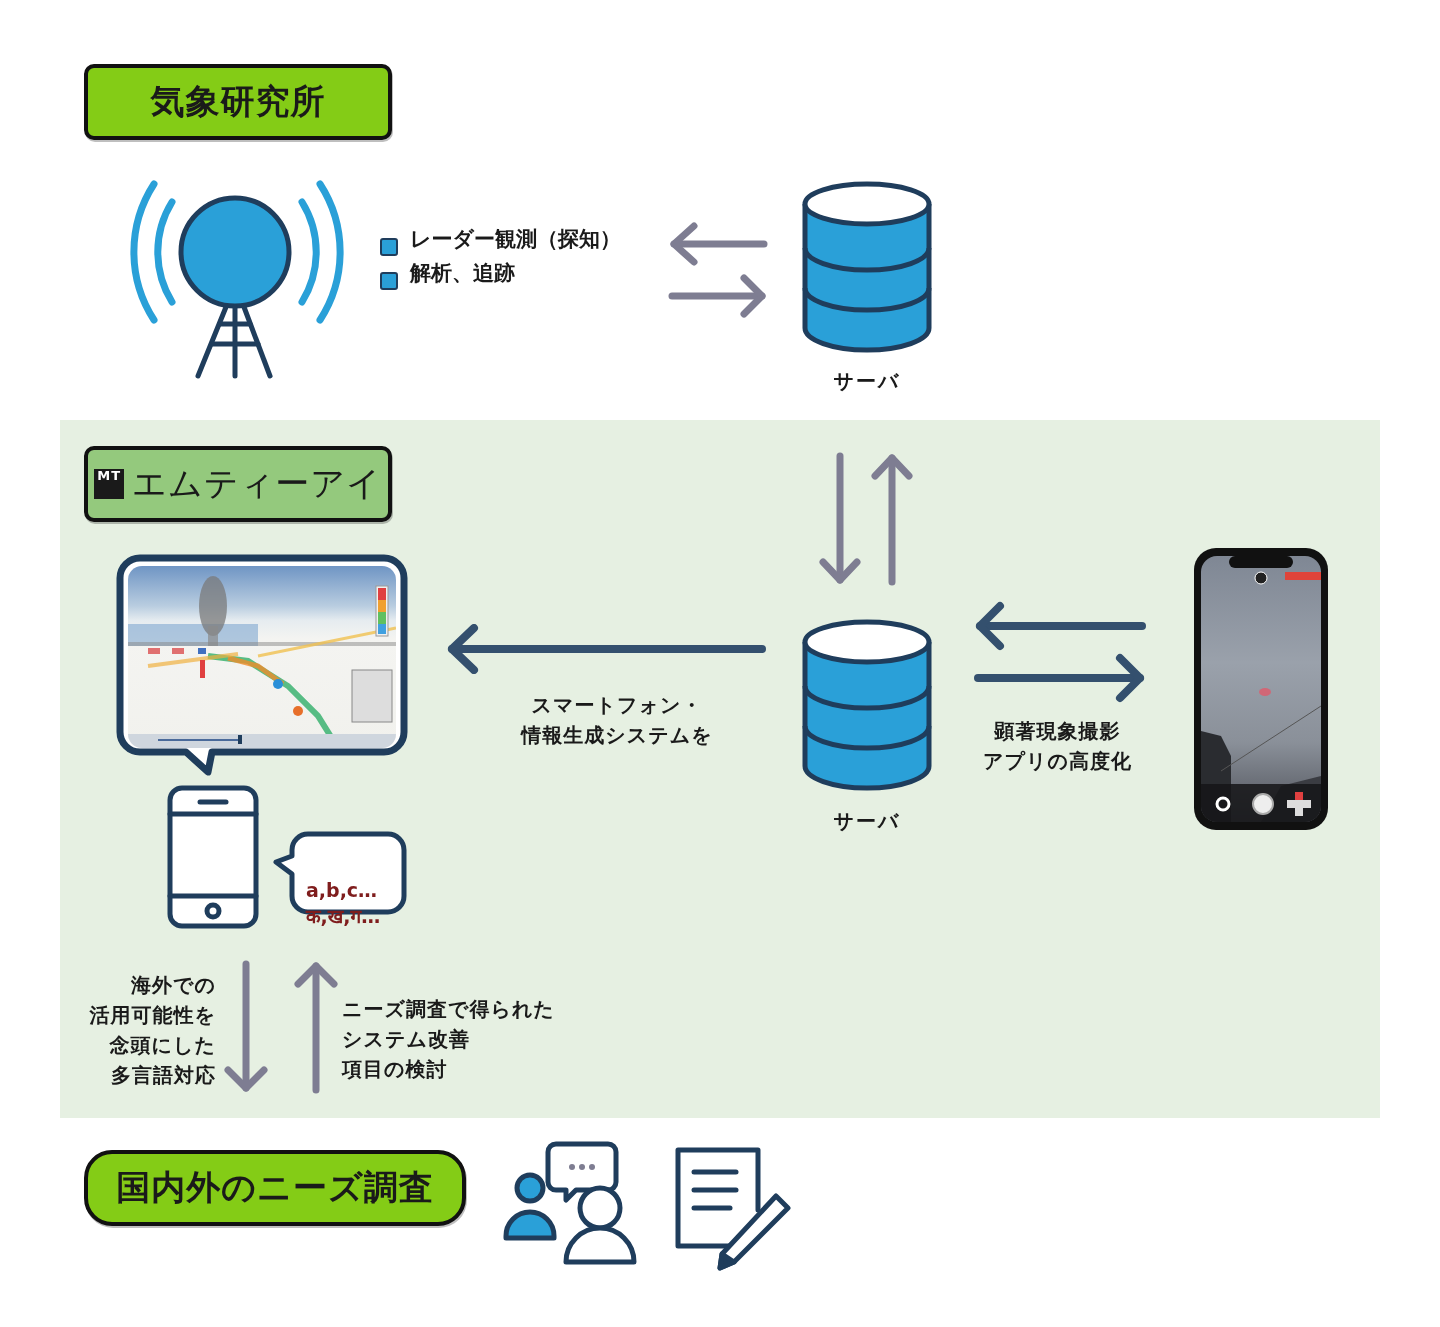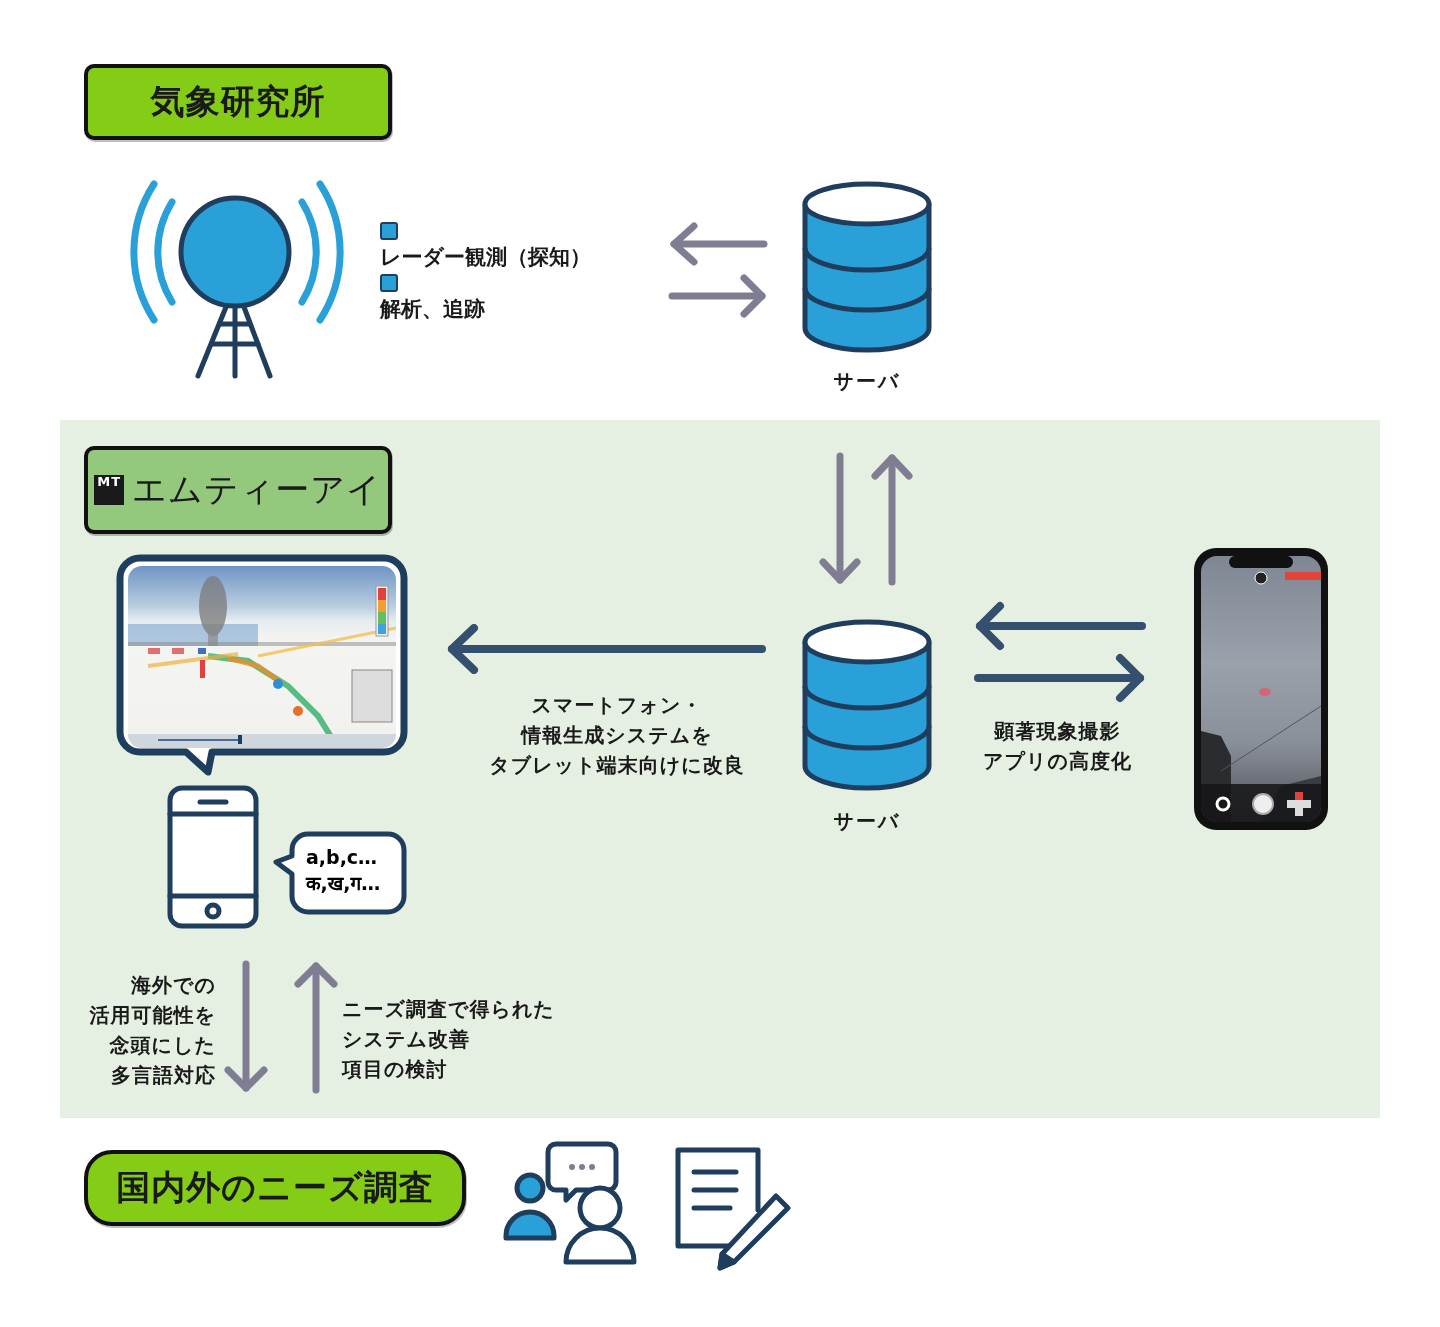--- a/index.html
+++ b/index.html
@@ -18,34 +18,34 @@
     border: 4px solid #111;
     border-radius: 10px;
     box-sizing: border-box;
     display: flex; align-items: center; justify-content: center;
     font-weight: bold; font-size: 34px; letter-spacing: 1px;
     box-shadow: 1px 2px 0 rgba(0,0,0,0.25);
   }
   .yellow { background: #84cc16; }
   .green { background: #94c97d; }
   .bullets { left: 380px; top: 222px; font-weight: bold; font-size: 21px; line-height: 34px; }
-  .bullet-row { display: flex; align-items: flex-start; flex-direction: column; }
+  .bullet-row { display: flex; align-items: flex-end; }
   .bullet-sq {
     width: 14px; height: 14px; background: #2aa0d8; border: 2.5px solid #1f3d5c;
     border-radius: 3px; margin-right: 12px; display: inline-block;
   }
   .caption { font-weight: bold; font-size: 20px; line-height: 30px; text-align: center; letter-spacing: 1px; }
   .server-label { font-weight: bold; font-size: 20px; letter-spacing: 2px; text-align: center; width: 130px; }
   .mt-logo {
     display: inline-flex; flex-direction: column; align-items: center; justify-content: flex-start;
     width: 30px; height: 30px; background: #1a1a1a; color: #fff;
     font-size: 13px; font-weight: bold; line-height: 14px; margin-right: 8px;
   }
   .lang-bubble {
-    font-weight: bold; font-size: 19px; color: #000000; line-height: 26px; text-align: left;
+    font-weight: bold; font-size: 19px; color: #7f1d1d; line-height: 26px; text-align: left; margin-top: 33px;
   }
   .map-screen {
     left: 128px; top: 566px; width: 268px; height: 182px; border-radius: 14px; overflow: hidden;
     background: linear-gradient(#6f95c4 0%, #b9cde0 22%, #e6ecf0 30%, #f4f4f1 40%, #f1f1ed 100%);
   }
   .phone-screen {
     left: 1201px; top: 556px; width: 120px; height: 266px; border-radius: 16px; overflow: hidden;
     background: linear-gradient(#7f8794 0%, #9aa1ab 40%, #8a9099 70%, #4d5058 100%);
   }
 </style>
@@ -107,21 +107,21 @@
 
 <svg class="abs" style="left:815px;top:446px;" width="100" height="145" viewBox="0 0 100 145">
   <g stroke="#7e7d92" stroke-width="7" stroke-linecap="round" stroke-linejoin="round" fill="none">
     <line x1="25" y1="10" x2="25" y2="134"></line>
     <polyline points="8,116 25,134 42,116"></polyline>
     <line x1="77" y1="12" x2="77" y2="136"></line>
     <polyline points="60,30 77,12 94,30"></polyline>
   </g>
 </svg>
 
-<div class="abs label-box green" style="left:84px;top:446px;width:308px;height:88px;font-weight:normal;">
+<div class="abs label-box green" style="left:84px;top:446px;width:308px;height:76px;font-weight:normal;">
   <span class="mt-logo">
     <span>MT</span>
   </span>
   <span>エムティーアイ</span>
 </div>
 
 <svg class="abs" style="left:116px;top:554px;" width="292" height="222" viewBox="0 0 292 222">
   <path d="M24 4 H268 A20 20 0 0 1 288 24 V178 A20 20 0 0 1 268 198 H96 L92 218 L70 198 H24 A20 20 0 0 1 4 178 V24 A20 20 0 0 1 24 4 Z" fill="#ffffff" stroke="#1f3d5c" stroke-width="7" stroke-linejoin="round"></path>
 </svg>
 <div class="abs map-screen">
@@ -155,21 +155,20 @@
 <svg class="abs" style="left:440px;top:624px;" width="335" height="50" viewBox="0 0 335 50">
   <g stroke="#34506e" stroke-width="8" stroke-linecap="round" stroke-linejoin="round" fill="none">
     <line x1="12" y1="25" x2="322" y2="25"></line>
     <polyline points="34,4 12,25 34,46"></polyline>
   </g>
 </svg>
 
 <div class="abs caption" style="left:462px;top:690px;width:310px;">
   <div>スマートフォン・</div>
   <div>情報生成システムを</div>
-  <div>タブレット端末向けに改良</div>
 </div>
 
 <svg class="abs" style="left:800px;top:618px;" width="135" height="178" viewBox="0 0 135 178">
   <g stroke="#1f3d5c" stroke-width="5">
     <path d="M5 24 L5 148 A62 22 0 0 0 129 148 L129 24" fill="#2aa0d8"></path>
     <ellipse cx="67" cy="24" rx="62" ry="20" fill="#ffffff"></ellipse>
     <path d="M5 68 A62 22 0 0 0 129 68" fill="none"></path>
     <path d="M5 108 A62 22 0 0 0 129 108" fill="none"></path>
   </g>
 </svg>

